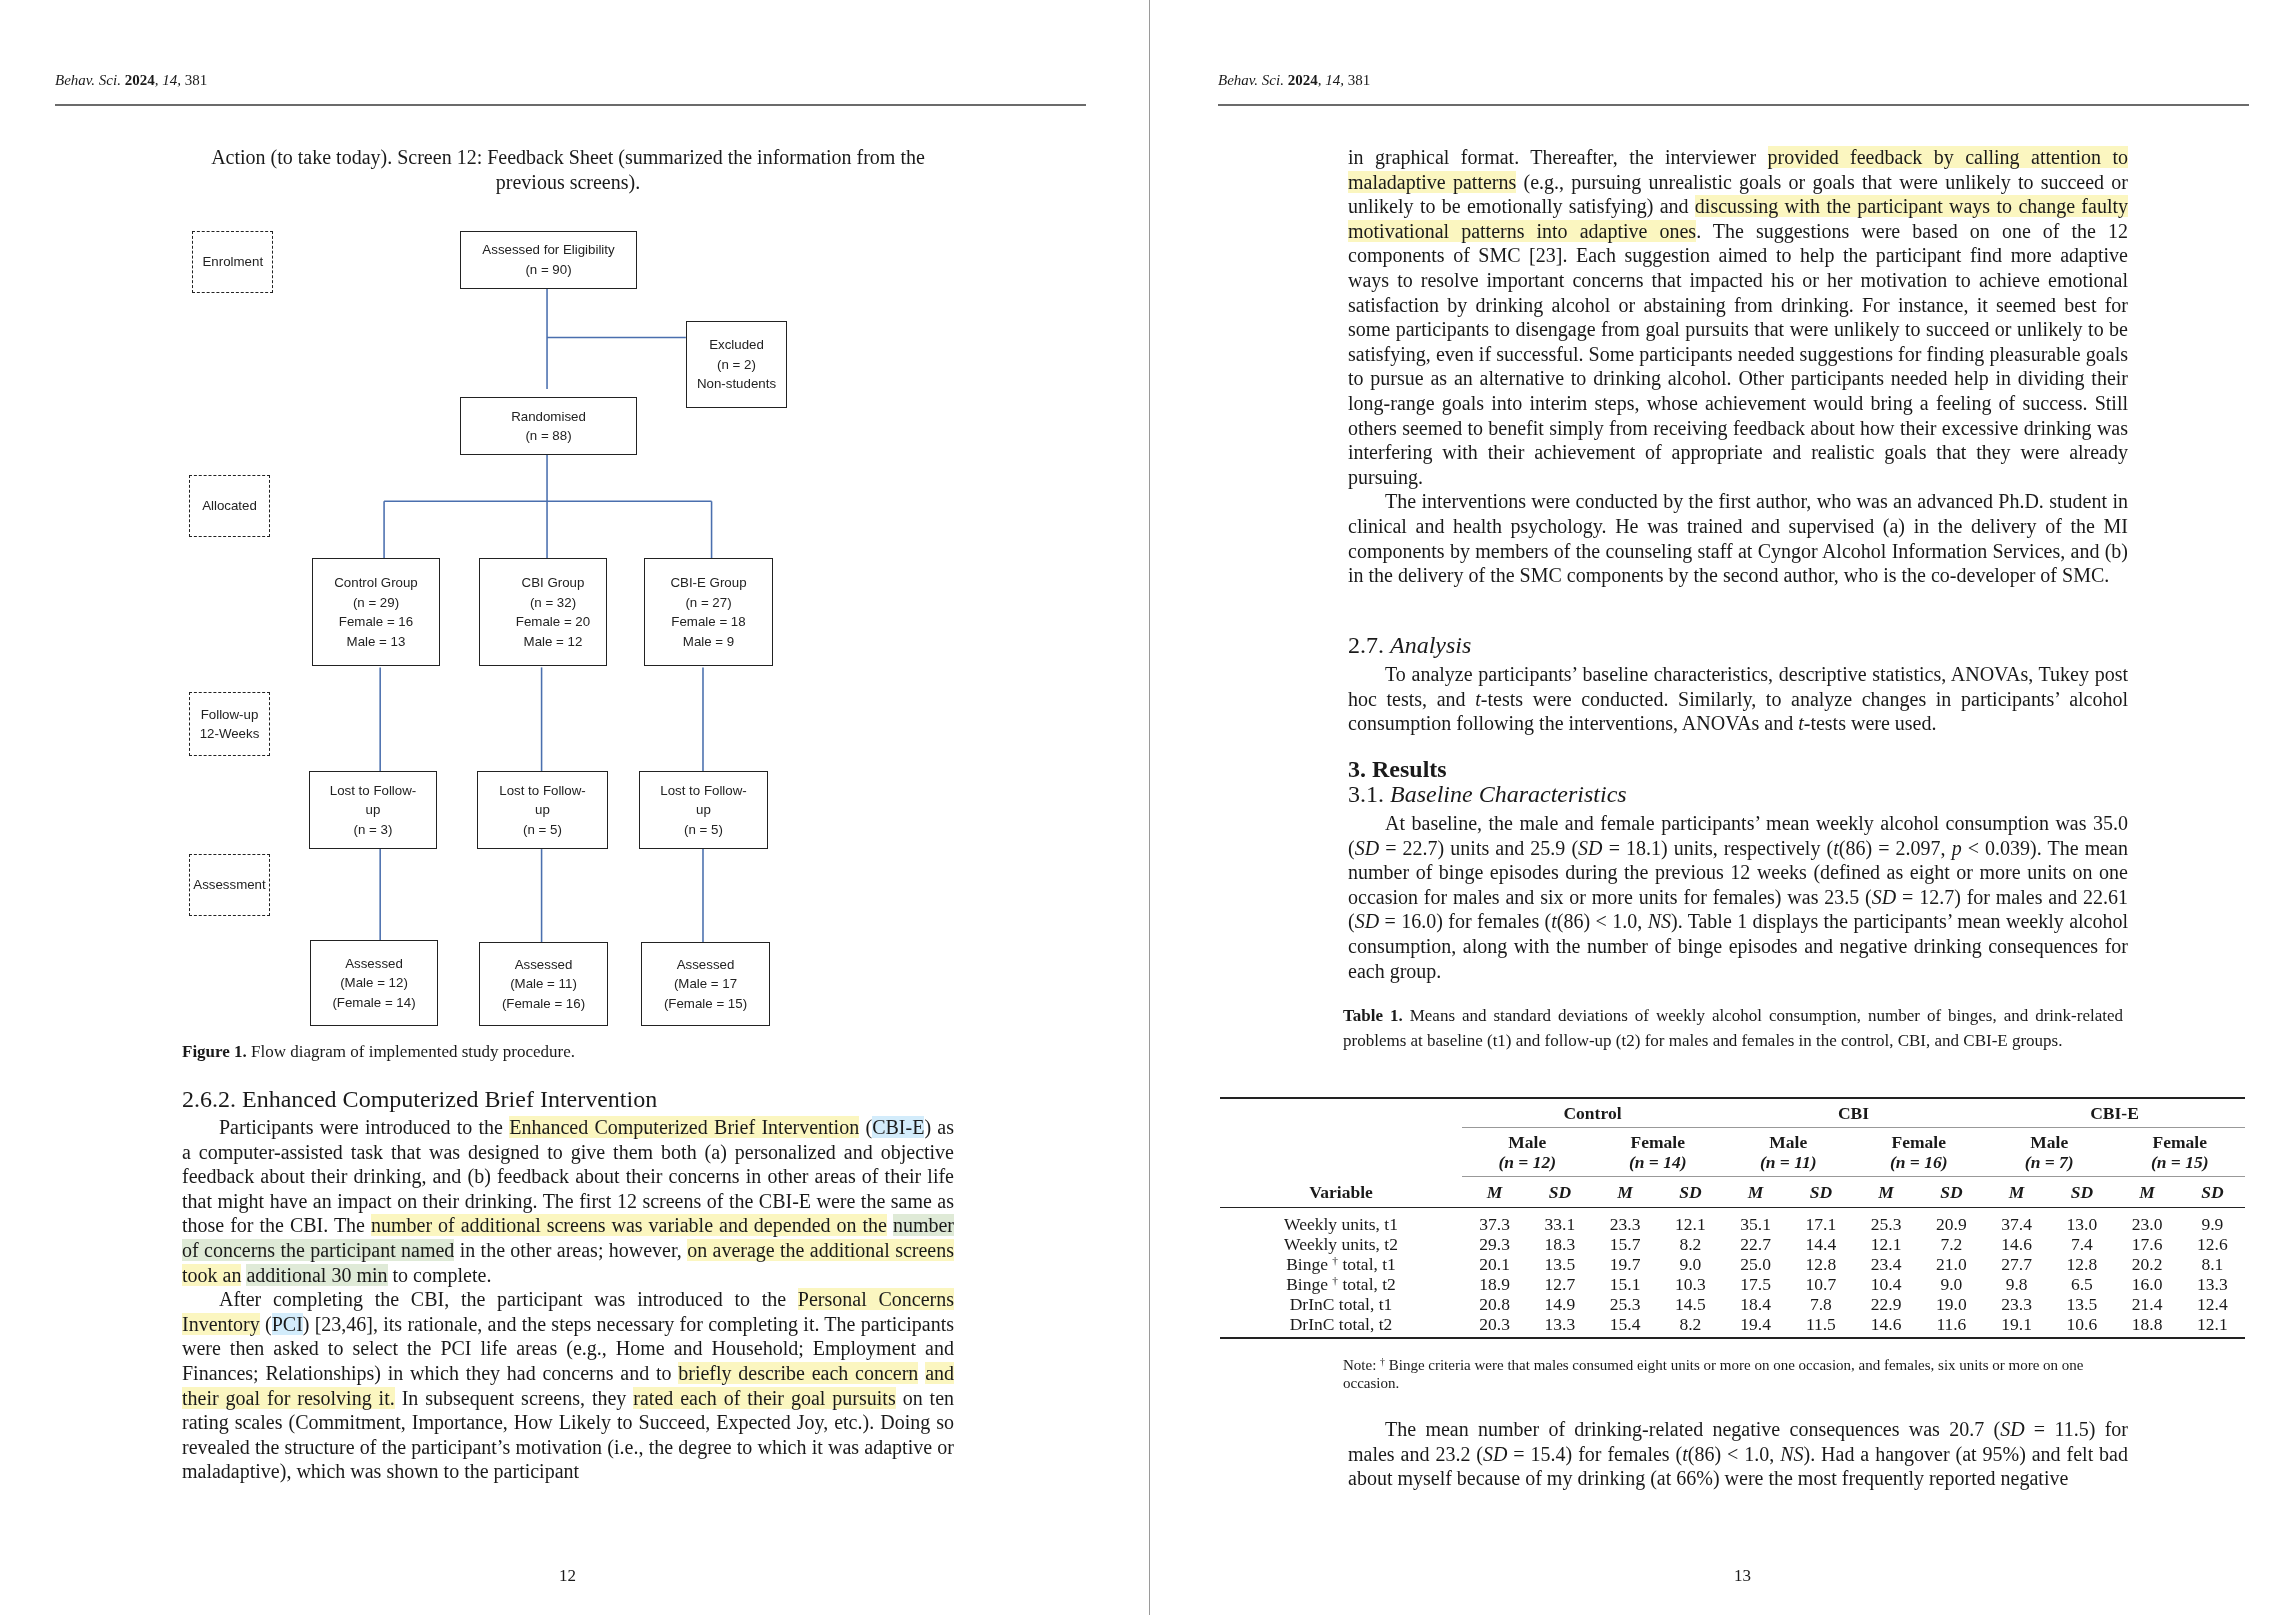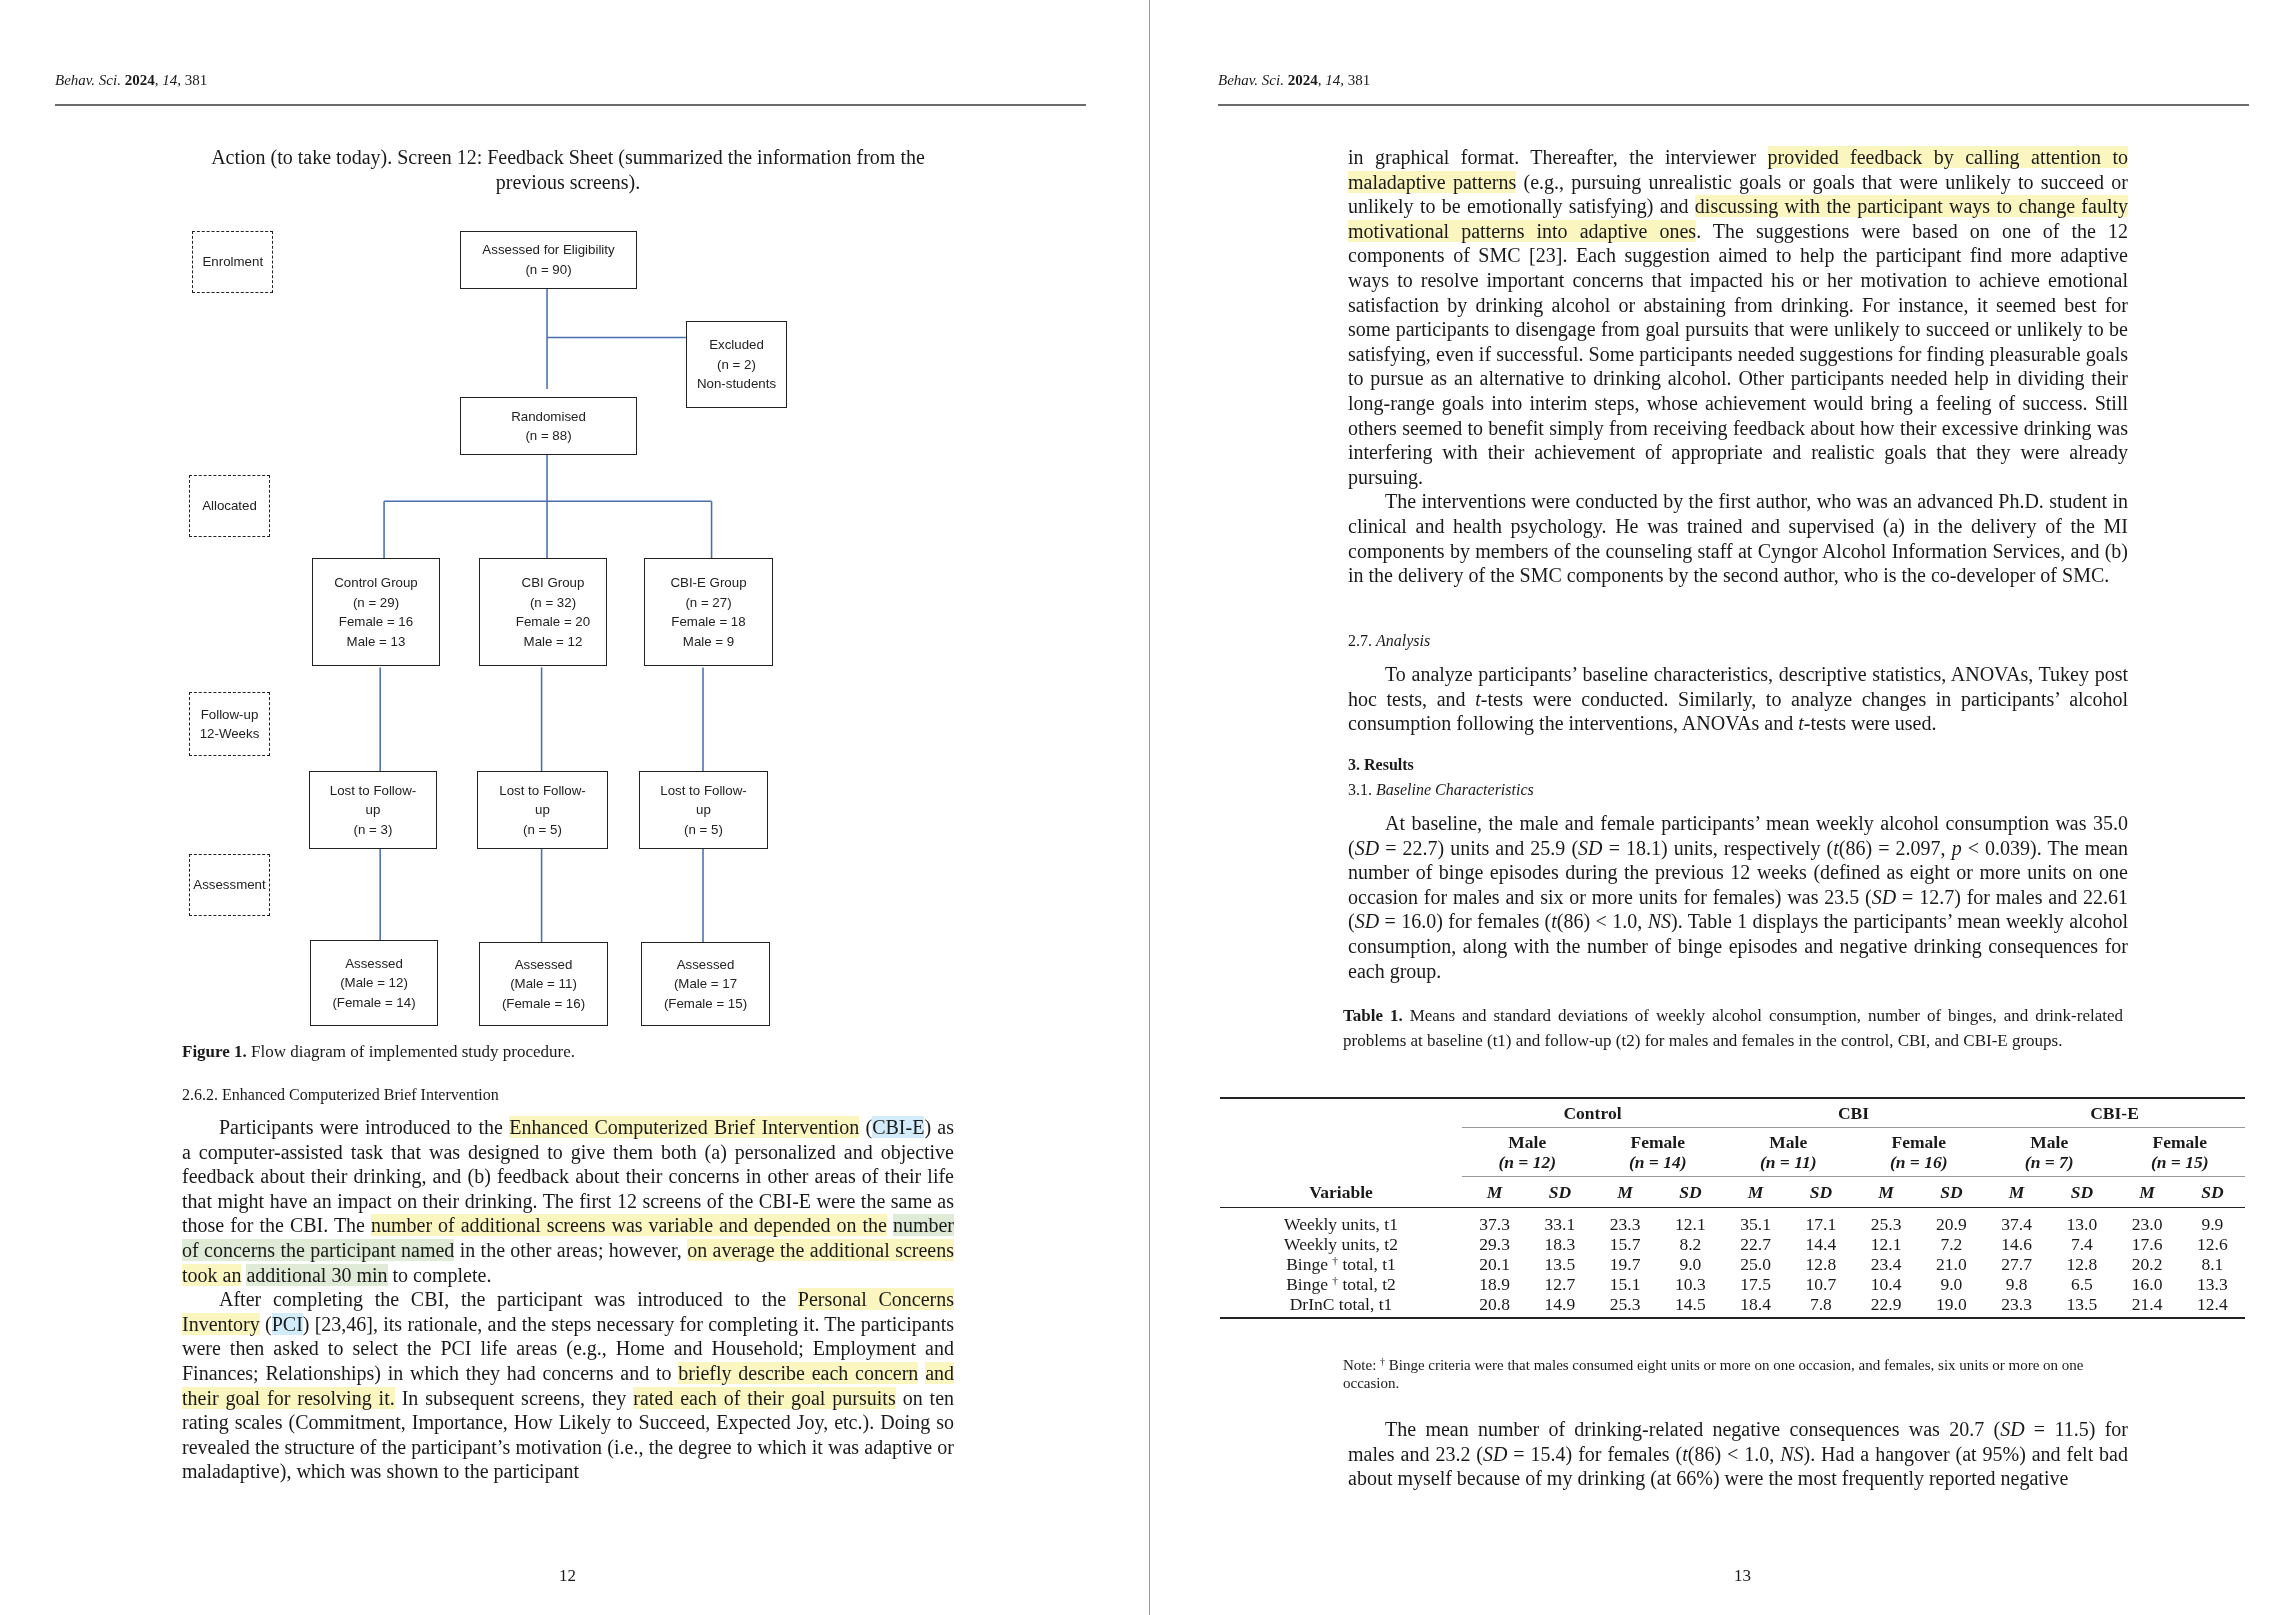--- a/index.html
+++ b/index.html
@@ -27,21 +27,21 @@
   #flow-diagram { position: absolute; left: 179px; top: 211px; width: 616px; height: 827px; }
   #flow-diagram svg { position: absolute; left: 0; top: 0; }
   .fbox { position: absolute; border: 1.6px solid #222; background: #fff; box-sizing: border-box;
           font-family: "Liberation Sans", "DejaVu Sans", sans-serif; font-size: 13.3px; line-height: 19.5px;
           text-align: center; display: flex; flex-direction: column; justify-content: center; color: #222; }
   .fbox.stage { border: 1.6px dashed #222; }
   .fbox span { display: block; }
   .caption { position: absolute; font-size: 17px; }
   .caption b { font-weight: bold; }
 
-  .sec-head { position: absolute; font-size: 16px; }
+  .sec-head { position: absolute; font-size: 24px; }
   .sec-head.it { font-style: italic; }
   .sec-head.bold { font-weight: bold; }
 
   
   #table-1 { position: absolute; left: 1220px; top: 1097px; width: 1025px; border-collapse: collapse;
              font-size: 17.5px; line-height: 20px; }
   #table-1 th, #table-1 td { padding: 0; text-align: center; }
   #table-1 .top-rule th { border-top: 2.3px solid #222; text-align: center; }
   #table-1 .group-row th { font-weight: bold; height: 28px; border-bottom: 1.6px solid #999; }
   #table-1 .group-row th.empty { border-bottom: none; }
@@ -338,20 +338,35 @@
         <td>14.5</td>
         <td>18.4</td>
         <td>7.8</td>
         <td>22.9</td>
         <td>19.0</td>
         <td>23.3</td>
         <td>13.5</td>
         <td>21.4</td>
         <td>12.4</td>
       </tr>
+      <tr>
+        <td class="var"><span>DrInC total, t2</span></td>
+        <td>20.3</td>
+        <td>13.3</td>
+        <td>15.4</td>
+        <td>8.2</td>
+        <td>19.4</td>
+        <td>11.5</td>
+        <td>14.6</td>
+        <td>11.6</td>
+        <td>19.1</td>
+        <td>10.6</td>
+        <td>18.8</td>
+        <td>12.1</td>
+      </tr>
     </tbody>
 </table>
 
 <div class="table-note">
   <span>Note: </span><sup>†</sup><span> Binge criteria were that males consumed eight units or more on one occasion, and females, six units or more on one occasion.</span>
 </div>
 
 <div class="body-text" style="left:1348px; top:1417px; width:780px;">
   <p class="indent"><span>The mean number of drinking-related negative consequences was 20.7 (</span><i>SD</i><span> = 11.5) for males and 23.2 (</span><i>SD</i><span> = 15.4) for females (</span><i>t</i><span>(86) &lt; 1.0, </span><i>NS</i><span>). Had a hangover (at 95%) and felt bad about myself because of my drinking (at 66%) were the most frequently reported negative</span></p>
 </div>

